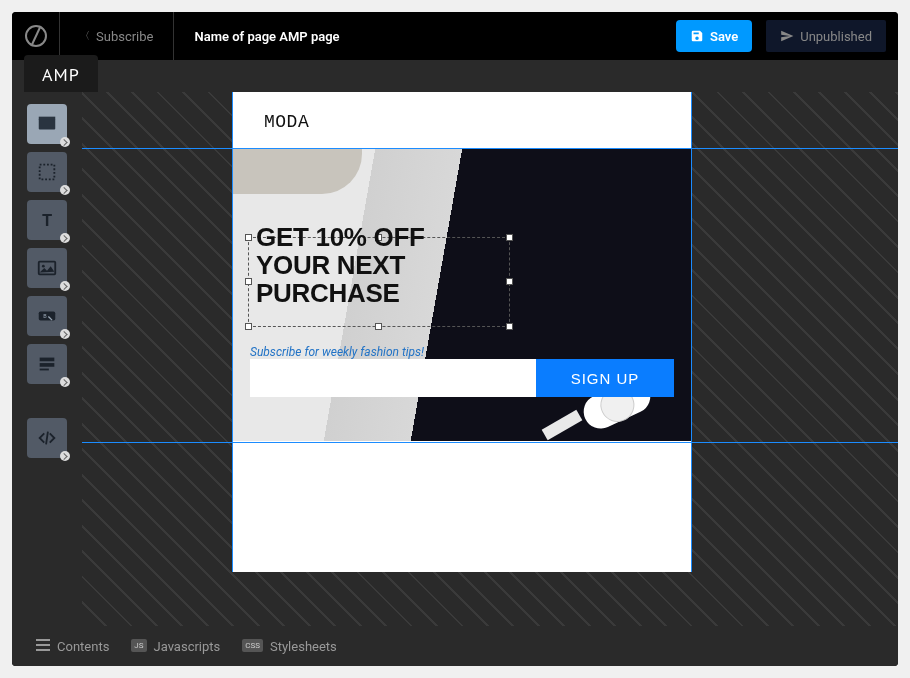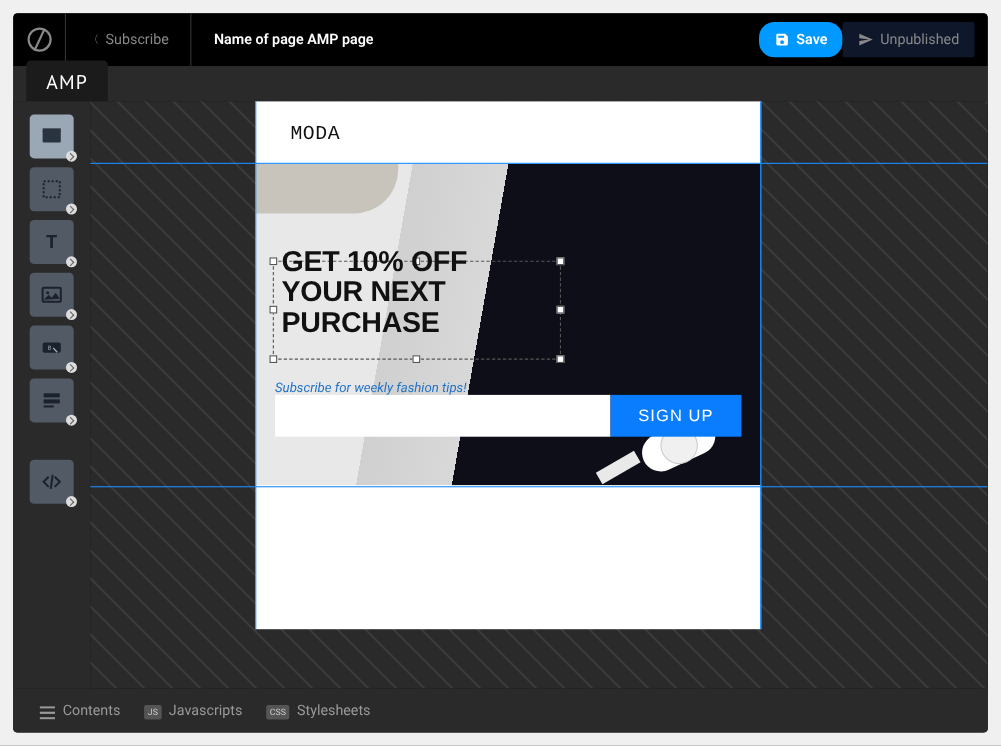--- a/index.html
+++ b/index.html
@@ -6,21 +6,21 @@
 body{background:#f0f0f0;width:910px;height:678px;padding:12px}
 .app{width:886px;height:654px;background:#1b1b1b;border-radius:4px;overflow:hidden;display:flex;flex-direction:column}
 .topbar{height:48px;background:#000;display:flex;align-items:center;color:#bbb;font-size:13px}
 .logo{width:48px;height:48px;display:flex;align-items:center;justify-content:center;border-right:1px solid #333}
 .logo-circle{width:22px;height:22px;border:2px solid #888;border-radius:50%;position:relative}
 .logo-circle:after{content:'';position:absolute;left:8px;top:-2px;width:2px;height:22px;background:#888;transform:rotate(25deg)}
 .overview{padding:0 20px;display:flex;align-items:center;gap:6px;color:#888;border-right:1px solid #333;height:100%;cursor:pointer}
 .overview .chev{font-size:10px}
 .title{padding:0 20px;color:#fff;font-weight:600}
 .spacer{flex:1}
-.save-btn{background:#0099ff;color:#fff;border:none;height:32px;padding:0 14px;font-size:13px;font-weight:600;display:flex;align-items:center;gap:6px;cursor:pointer;border-radius:14px;margin-right:0}
+.save-btn{background:#0099ff;color:#fff;border:none;height:32px;padding:0 14px;font-size:13px;font-weight:600;display:flex;align-items:center;gap:6px;cursor:pointer;border-radius:4px;margin-right:14px}
 .save-btn svg{width:14px;height:14px;fill:#fff}
 .pub-btn{background:#0f172a;color:#888;border:none;height:32px;padding:0 14px;font-size:13px;display:flex;align-items:center;gap:6px;cursor:pointer;border-radius:2px;margin-right:12px}
 .body{flex:1;display:flex;flex-direction:column;background:#2a2a2a;position:relative}
 .tabrow{height:32px;display:flex;align-items:flex-end;padding-left:12px}
 .tab{background:#1b1b1b;color:#fff;padding:8px 18px 6px;font-family:"PT Sans",Arial;font-size:18px;letter-spacing:1px;border-radius:4px 4px 0 0}
 .workspace{flex:1;background:#1b1b1b;display:flex;position:relative}
 .toolcol{width:70px;background:#2a2a2a;padding:12px 0;display:flex;flex-direction:column;align-items:center;gap:8px}
 .tbtn{width:40px;height:40px;background:#525a66;border-radius:4px;display:flex;align-items:center;justify-content:center;position:relative;cursor:pointer}
 .tbtn.active{background:#9aa7b5}
 .tbtn svg{width:22px;height:22px}
@@ -42,23 +42,23 @@
 .watch-band{position:absolute;right:110px;bottom:10px;width:40px;height:12px;background:#e9e9e9;transform:rotate(-30deg)}
 .sel-box{position:absolute;left:166px;top:145px;width:262px;height:90px;border:1px dashed #555;z-index:10}
 .handle{position:absolute;width:7px;height:7px;background:#fff;border:1px solid #555}
 .h-nw{left:-4px;top:-4px}.h-n{left:50%;top:-4px;margin-left:-4px}.h-ne{right:-4px;top:-4px}
 .h-w{left:-4px;top:50%;margin-top:-4px}.h-e{right:-4px;top:50%;margin-top:-4px}
 .h-sw{left:-4px;bottom:-4px}.h-s{left:50%;bottom:-4px;margin-left:-4px}.h-se{right:-4px;bottom:-4px}
 .headline{position:absolute;left:24px;top:74px;font-family:"Arial Narrow",Arial;font-size:26px;line-height:1.08;letter-spacing:-0.3px;color:#111;font-weight:700;white-space:pre-line;z-index:11}
 .sub{position:absolute;left:18px;top:196px;font-size:12px;color:#2273c6;font-style:italic}
 .signup-row{position:absolute;left:18px;top:210px;width:424px;height:38px;display:flex}
 .signup-input{flex:1;background:#fff;border:none}
-.signup-btn{width:119px;background:#0a7dff;color:#fff;display:flex;align-items:center;justify-content:center;font-size:15px;letter-spacing:1px;font-family:"Arial Narrow",Arial;cursor:pointer}
+.signup-btn{width:138px;background:#0a7dff;color:#fff;display:flex;align-items:center;justify-content:center;font-size:15px;letter-spacing:1px;font-family:"Arial Narrow",Arial;cursor:pointer}
 .bottombar{height:40px;background:#2a2a2a;display:flex;align-items:center;padding-left:24px;gap:22px;color:#999;font-size:13px}
-.bitem{display:flex;align-items:flex-end;gap:7px;cursor:pointer}
+.bitem{display:flex;align-items:flex-start;gap:7px;cursor:pointer}
 .badge{background:#555;color:#ccc;font-size:8px;padding:2px 3px;border-radius:2px;font-weight:normal}
 </style>
 </head>
 <body>
 
 <div class="app">
 
   <div class="topbar">
     <div class="logo">
         <div class="logo-circle"></div>

